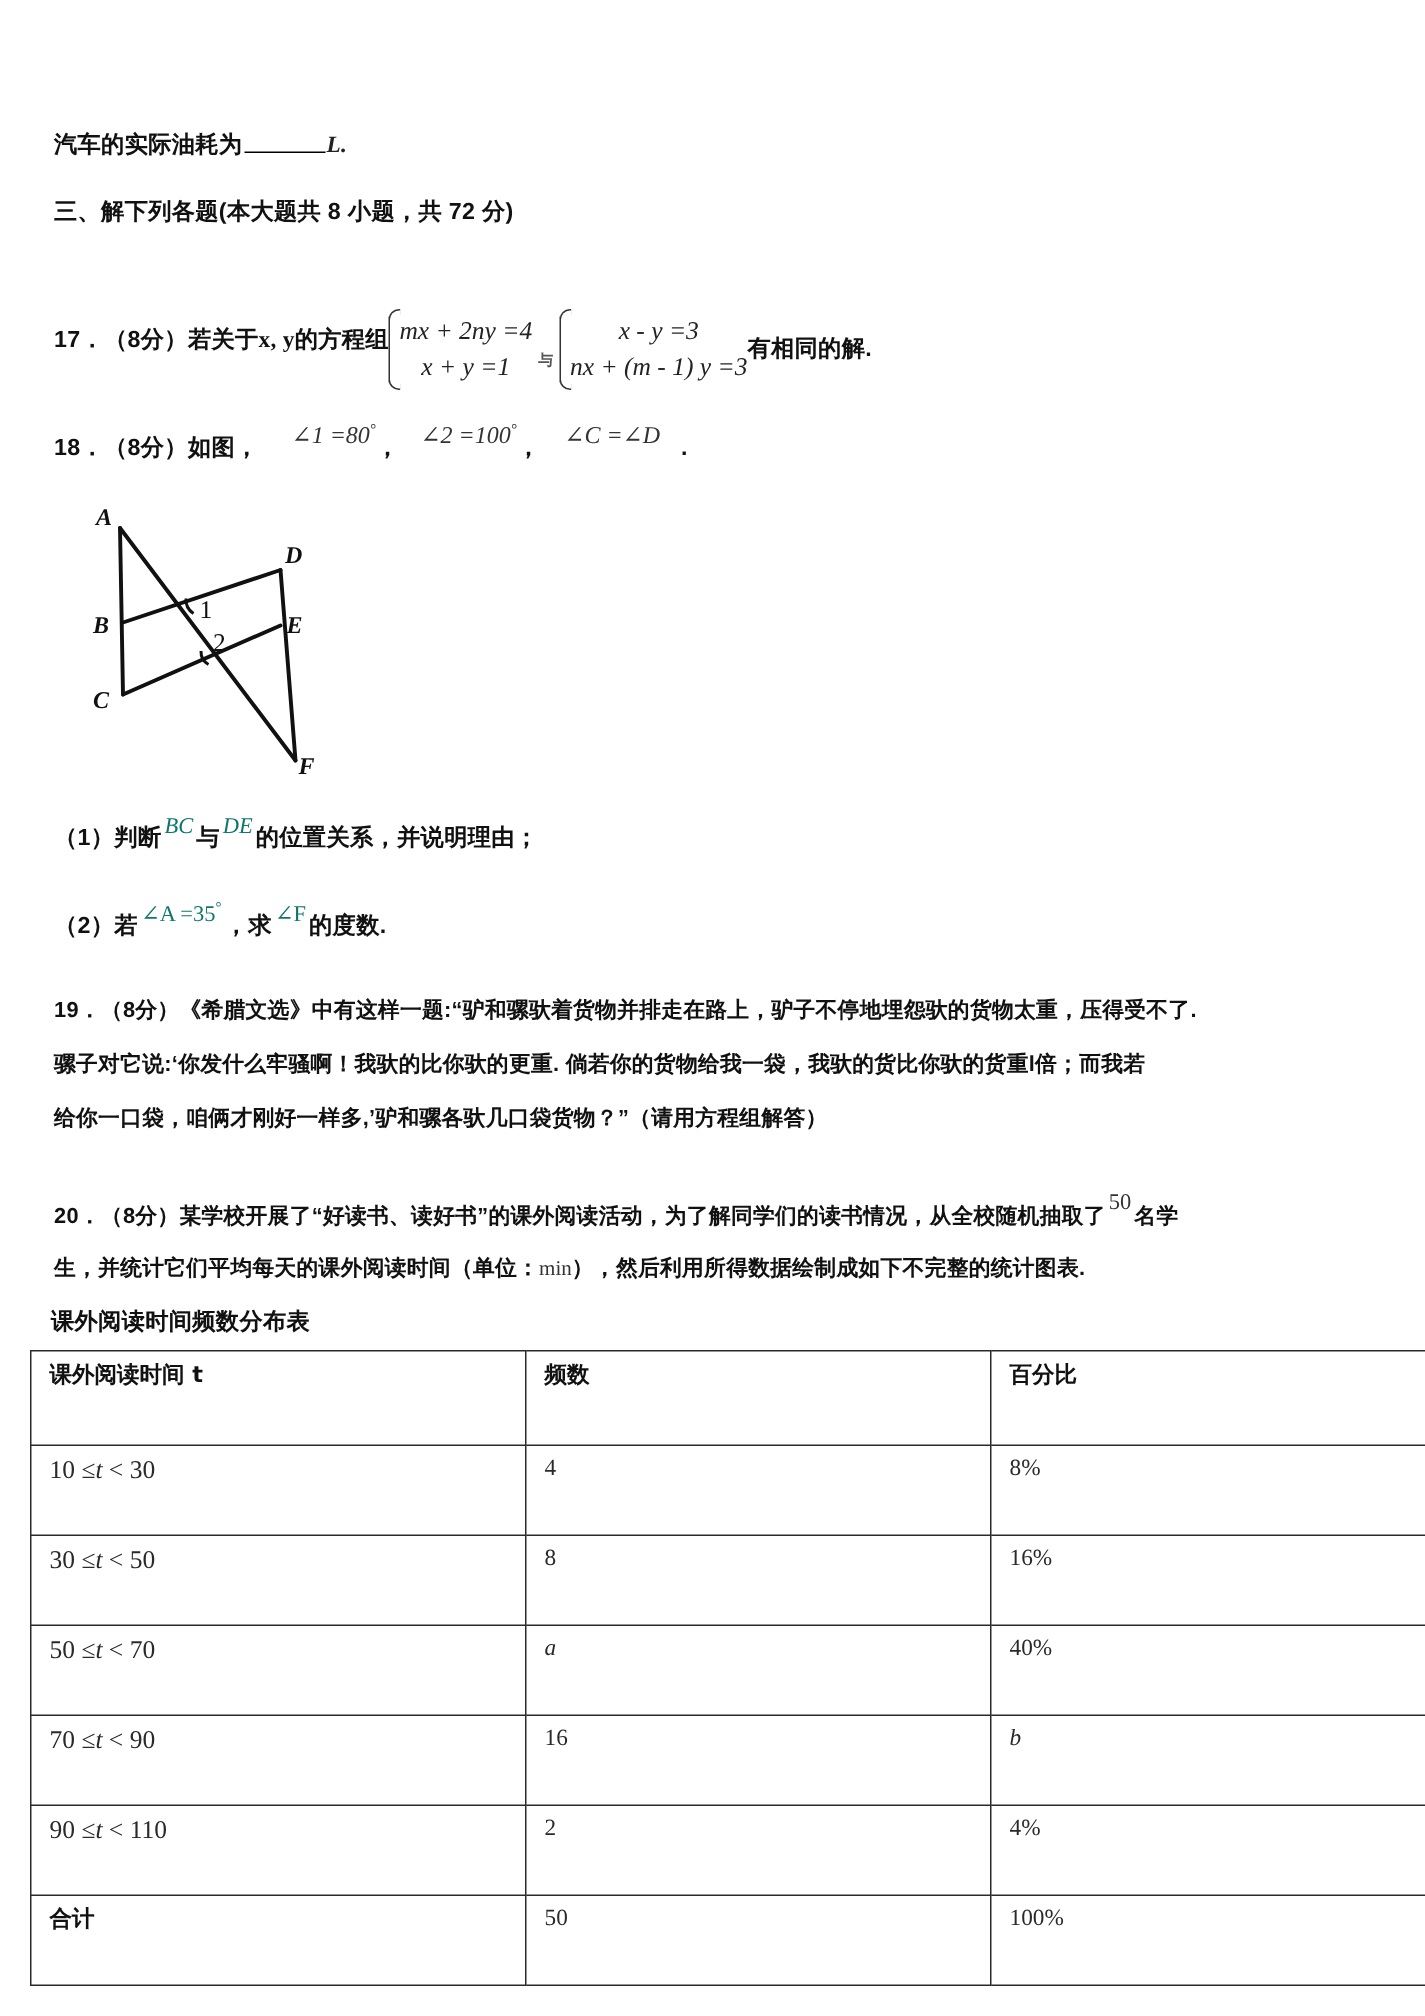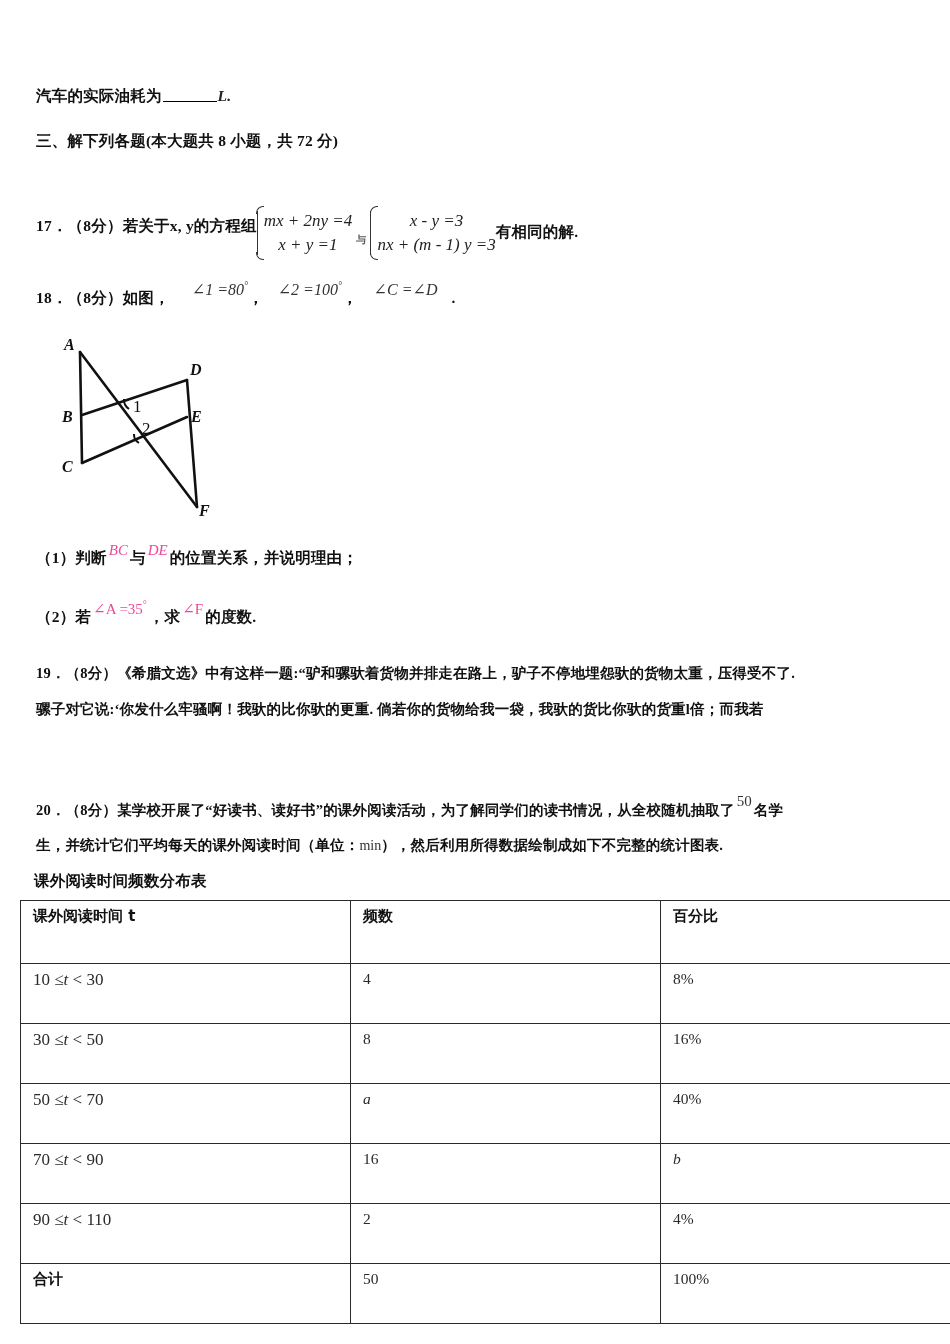--- a/index.html
+++ b/index.html
@@ -15,21 +15,21 @@
     position: relative;
     overflow: hidden;
   }
   .page {
     position: absolute;
     left: 0; top: 0;
     width: 950px;
     height: 1344px;
   }
   .cn {
-    font-family: Liberation Serif, serif;
+    font-family: Liberation Sans, sans-serif;
     font-weight: bold;
     font-size: 15.5px;
     color: #111;
     letter-spacing: 0.2px;
   }
   .mathit {
     font-family: "Liberation Serif", "DejaVu Serif", serif;
     font-style: italic;
     color: #222;
   }
@@ -113,21 +113,21 @@
   
   #fig18 { position:absolute; left:50px; top:330px; width:200px; height:210px; }
 
   
   #q18s1 { position:absolute; left:36px; top:548px; }
   #q18s2 { position:absolute; left:36px; top:607px; }
   .sup-var {
     font-family:"Liberation Serif","DejaVu Serif",serif;
     font-style:italic;
     font-size:15px;
-    color:#ec4899;
+    color:#0f766e;
     position:relative;
     top:-8px;
     padding:0 2px;
   }
 
   
   #q19a { position:absolute; left:36px; top:664px; }
   #q19b { position:absolute; left:36px; top:700px; }
   #q19c { position:absolute; left:36px; top:736px; }
   .q19line { font-size:14.5px; white-space:nowrap; }
@@ -242,20 +242,23 @@
   <div id="q18s2">
     <span class="cn">（2）若</span><span class="sup-var" style="font-style:normal"><span>∠A =35</span><span class="deg">°</span></span><span class="cn">，求</span><span class="sup-var" style="font-style:normal">∠F</span><span class="cn">的度数.</span>
   </div>
 
   <div id="q19a">
     <span class="cn q19line">19．</span><span class="cn q19line">（8分）</span><span class="cn q19line">《希腊文选》中有这样一题:“驴和骡驮着货物并排走在路上，驴子不停地埋怨驮的货物太重，压得受不了.</span>
   </div>
   <div id="q19b">
     <span class="cn q19line">骡子对它说:‘你发什么牢骚啊！我驮的比你驮的更重. 倘若你的货物给我一袋，我驮的货比你驮的货重l倍；而我若</span>
   </div>
+  <div id="q19c">
+    <span class="cn q19line">给你一口袋，咱俩才刚好一样多,’驴和骡各驮几口袋货物？”（请用方程组解答）</span>
+  </div>
 
   <div id="q20a">
     <span class="cn q19line">20．</span><span class="cn q19line">（8分）</span><span class="cn q19line">某学校开展了“好读书、读好书”的课外阅读活动，为了解同学们的读书情况，从全校随机抽取了</span><span class="sup-num">50</span><span class="cn q19line">名学</span>
   </div>
   <div id="q20b">
     <span class="cn q19line">生，并统计它们平均每天的课外阅读时间（单位：</span><span class="unit-min">min</span><span class="cn q19line">），然后利用所得数据绘制成如下不完整的统计图表.</span>
   </div>
   <div id="q20c">
     <span class="cn">课外阅读时间频数分布表</span>
   </div>

